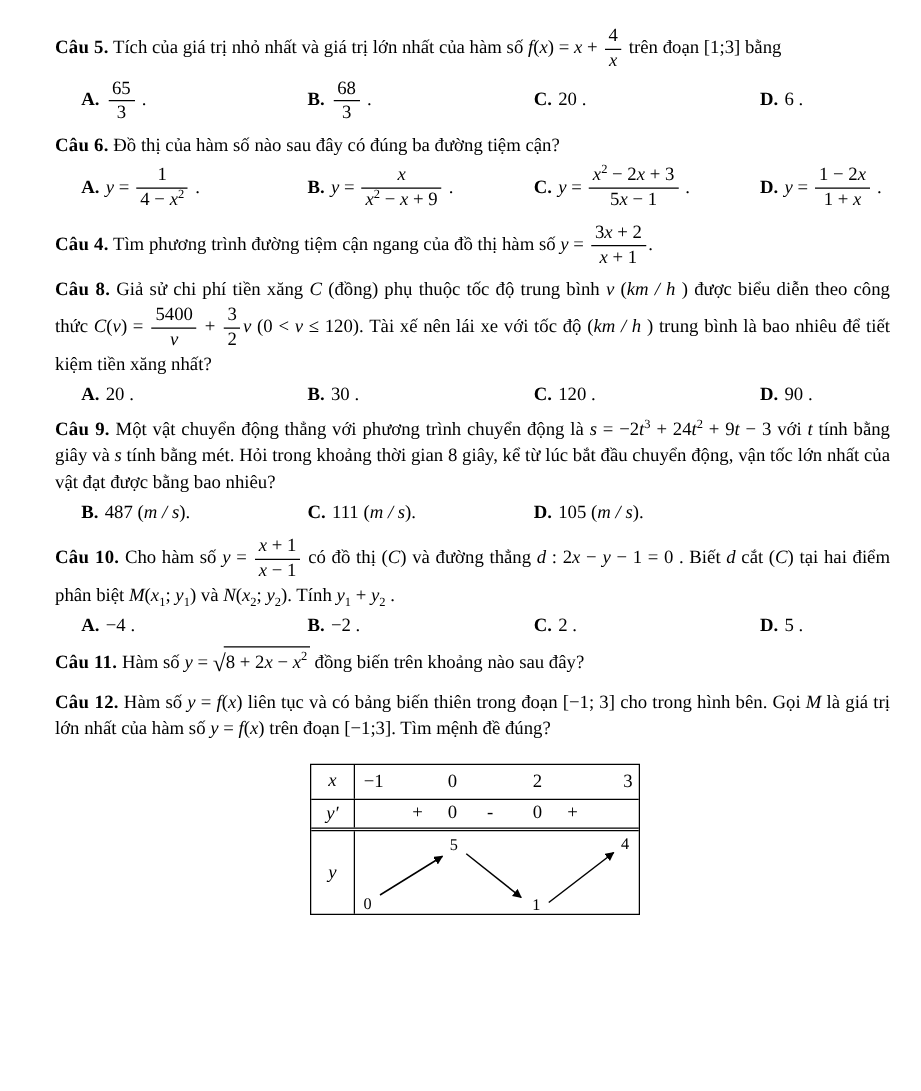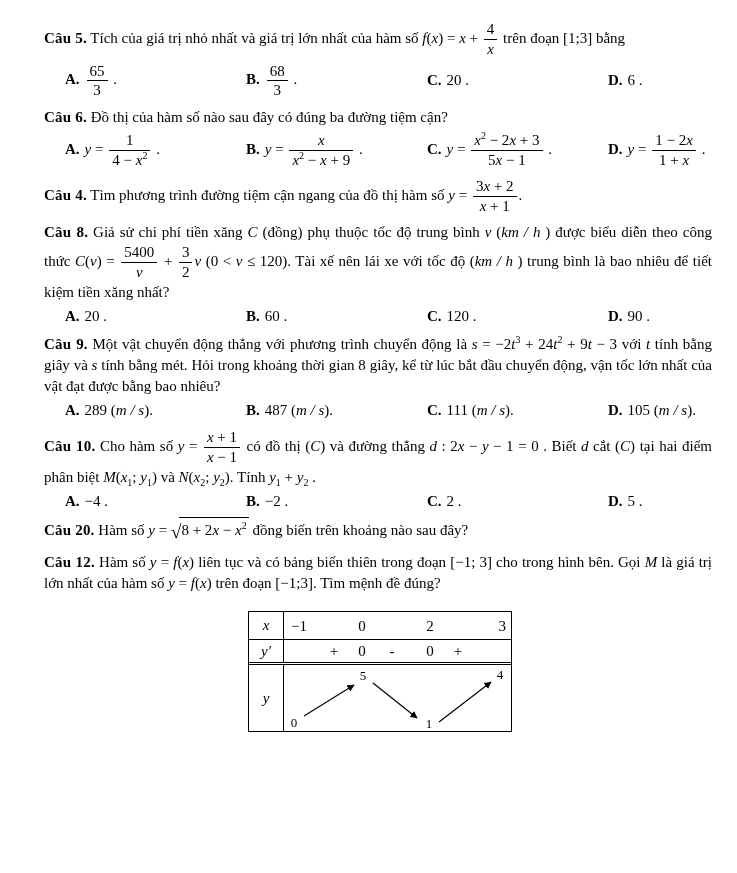--- a/index.html
+++ b/index.html
@@ -62,48 +62,47 @@
 </div>
 
 <div class="q">
   <p class="stem"><b>Câu 4.</b> Tìm phương trình đường tiệm cận ngang của đồ thị hàm số <i class="mv">y</i> = <span class="frac"><span class="num">3<i class="mv">x</i> + 2</span><span class="den"><i class="mv">x</i> + 1</span></span>.</p>
 </div>
 
 <div class="q">
   <p class="stem"><b>Câu 8.</b> Giả sử chi phí tiền xăng <i class="mv">C</i> (đồng) phụ thuộc tốc độ trung bình <i class="mv">v</i> (<i class="mv">km / h</i> ) được biểu diễn theo công thức <i class="mv">C</i>(<i class="mv">v</i>) = <span class="frac"><span class="num">5400</span><span class="den"><i class="mv">v</i></span></span> + <span class="frac"><span class="num">3</span><span class="den">2</span></span><i class="mv">v</i> (0 &lt; <i class="mv">v</i> ≤ 120). Tài xế nên lái xe với tốc độ (<i class="mv">km / h</i> ) trung bình là bao nhiêu để tiết kiệm tiền xăng nhất?</p>
   <div class="opts">
     <span class="opt"><b class="okey">A.</b><span>20 .</span></span>
-    <span class="opt"><b class="okey">B.</b><span>60 .</span></span>
+    <span class="opt"><b class="okey">B.</b><span>30 .</span></span>
     <span class="opt"><b class="okey">C.</b><span>120 .</span></span>
     <span class="opt"><b class="okey">D.</b><span>90 .</span></span>
   </div>
 </div>
 
 <div class="q">
   <p class="stem"><b>Câu 9.</b> Một vật chuyển động thẳng với phương trình chuyển động là <i class="mv">s</i> = −2<i class="mv">t</i><sup>3</sup> + 24<i class="mv">t</i><sup>2</sup> + 9<i class="mv">t</i> − 3 với <i class="mv">t</i> tính bằng giây và <i class="mv">s</i> tính bằng mét. Hỏi trong khoảng thời gian 8 giây, kể từ lúc bắt đầu chuyển động, vận tốc lớn nhất của vật đạt được bằng bao nhiêu?</p>
   <div class="opts">
-    <span class="opt"><b class="okey">A.</b><span>289 (<i class="mv">m / s</i>).</span></span>
     <span class="opt"><b class="okey">B.</b><span>487 (<i class="mv">m / s</i>).</span></span>
     <span class="opt"><b class="okey">C.</b><span>111 (<i class="mv">m / s</i>).</span></span>
     <span class="opt"><b class="okey">D.</b><span>105 (<i class="mv">m / s</i>).</span></span>
   </div>
 </div>
 
 <div class="q">
   <p class="stem"><b>Câu 10.</b> Cho hàm số <i class="mv">y</i> = <span class="frac"><span class="num"><i class="mv">x</i> + 1</span><span class="den"><i class="mv">x</i> − 1</span></span> có đồ thị (<i class="mv">C</i>) và đường thẳng <i class="mv">d</i> : 2<i class="mv">x</i> − <i class="mv">y</i> − 1 = 0 . Biết <i class="mv">d</i> cắt (<i class="mv">C</i>) tại hai điểm phân biệt <i class="mv">M</i>(<i class="mv">x</i><sub>1</sub>; <i class="mv">y</i><sub>1</sub>) và <i class="mv">N</i>(<i class="mv">x</i><sub>2</sub>; <i class="mv">y</i><sub>2</sub>). Tính <i class="mv">y</i><sub>1</sub> + <i class="mv">y</i><sub>2</sub> .</p>
   <div class="opts">
     <span class="opt"><b class="okey">A.</b><span>−4 .</span></span>
     <span class="opt"><b class="okey">B.</b><span>−2 .</span></span>
     <span class="opt"><b class="okey">C.</b><span>2 .</span></span>
     <span class="opt"><b class="okey">D.</b><span>5 .</span></span>
   </div>
 </div>
 
 <div class="q">
-  <p class="stem"><b>Câu 20.</b> Hàm số <i class="mv">y</i> = <span class="sqrt"><span class="rad">√</span><span class="radbody">8 + 2<i class="mv">x</i> − <i class="mv">x</i><sup>2</sup></span></span> đồng biến trên khoảng nào sau đây?</p>
+  <p class="stem"><b>Câu 11.</b> Hàm số <i class="mv">y</i> = <span class="sqrt"><span class="rad">√</span><span class="radbody">8 + 2<i class="mv">x</i> − <i class="mv">x</i><sup>2</sup></span></span> đồng biến trên khoảng nào sau đây?</p>
 </div>
 
 <div class="q">
   <p class="stem"><b>Câu 12.</b> Hàm số <i class="mv">y</i> = <i class="mv">f</i>(<i class="mv">x</i>) liên tục và có bảng biến thiên trong đoạn [−1; 3] cho trong hình bên. Gọi <i class="mv">M</i> là giá trị lớn nhất của hàm số <i class="mv">y</i> = <i class="mv">f</i>(<i class="mv">x</i>) trên đoạn [−1;3]. Tìm mệnh đề đúng?</p>
 
   <div class="bbt">
     <div class="bbt-row r-x">
       <div class="bbt-h">x</div>
       <div class="bbt-vals">
         <span style="left:7px">−1</span>

